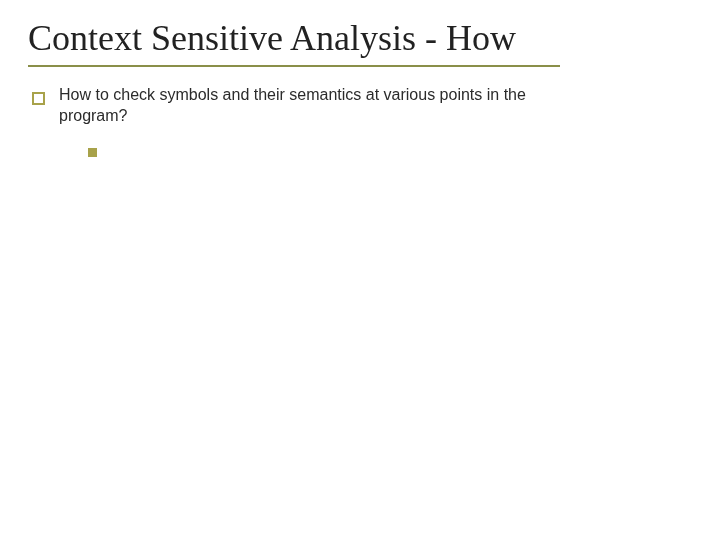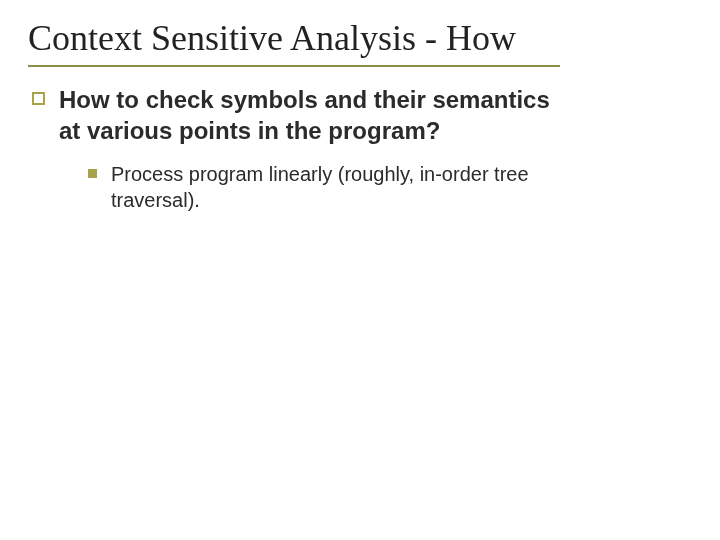--- a/index.html
+++ b/index.html
@@ -37,24 +37,23 @@
   }
   .bullet-hollow {
     flex: 0 0 auto;
     width: 13px;
     height: 13px;
     box-sizing: border-box;
     border: 2px solid #a8a24a;
     margin: 7px 14px 0 0;
   }
   .l1-text {
-    font-size: 24px;
+    font-size: 16px;
     line-height: 1.28;
     color: #2b2b2b;
-    font-weight: bold;
   }
   .l2-wrap {
     margin: 0 0 0 60px;
   }
   .l2 {
     display: flex;
     align-items: flex-start;
     margin: 0 0 6px 0;
   }
   .bullet-solid {
@@ -79,17 +78,16 @@
   <hr class="rule">
 
   <div class="l1">
     <span class="bullet-hollow"></span>
     <span class="l1-text">How to check symbols and their semantics at various points in the program?</span>
   </div>
 
   <div class="l2-wrap">
     <div class="l2">
       <span class="bullet-solid"></span>
-      <span class="l2-text">Process program linearly (roughly, in-order tree traversal).</span>
     </div>
   </div>
 
 </div>
 
 </body></html>

